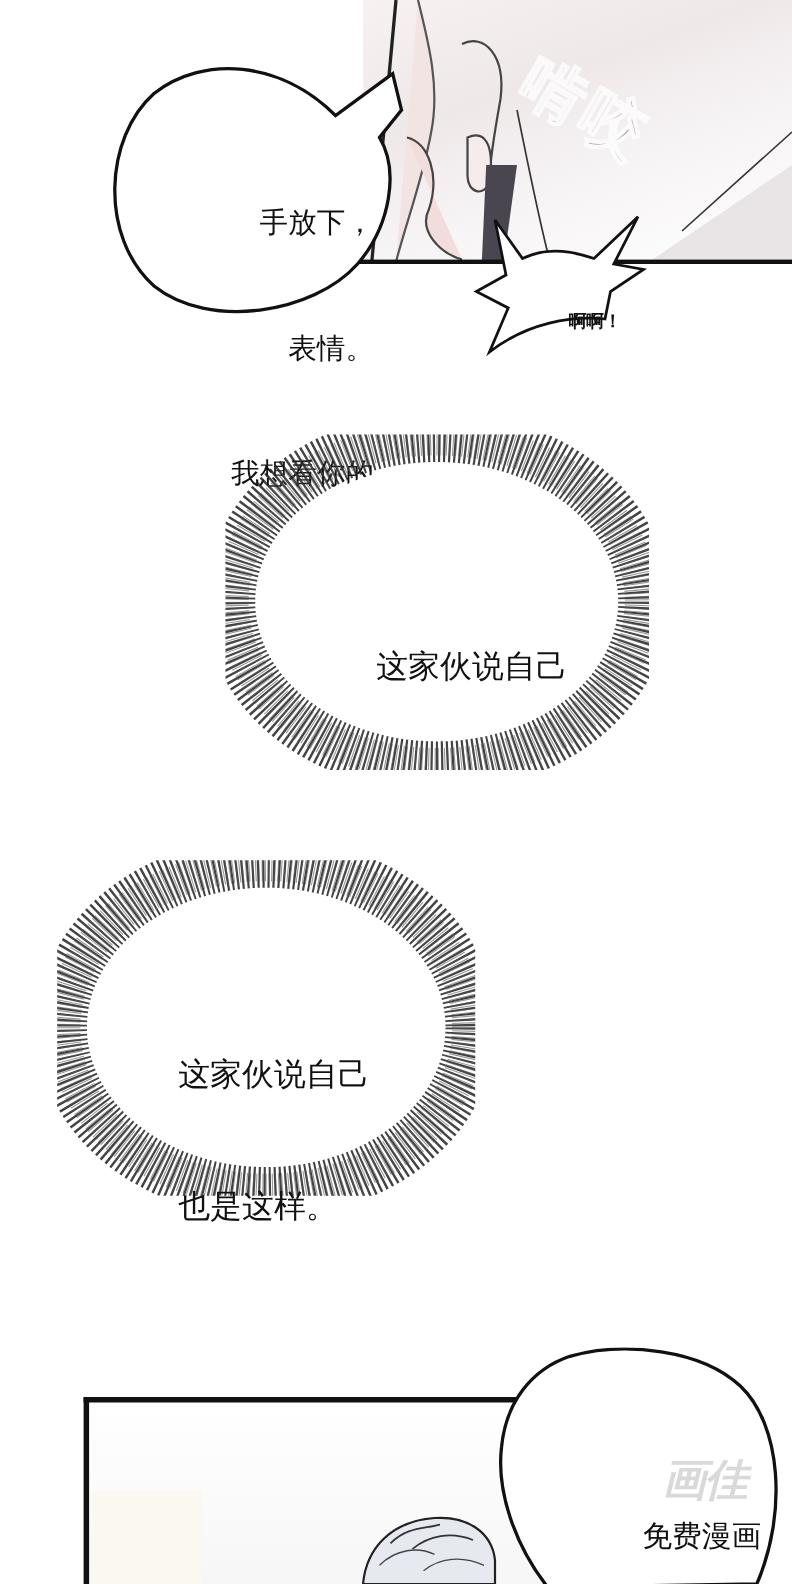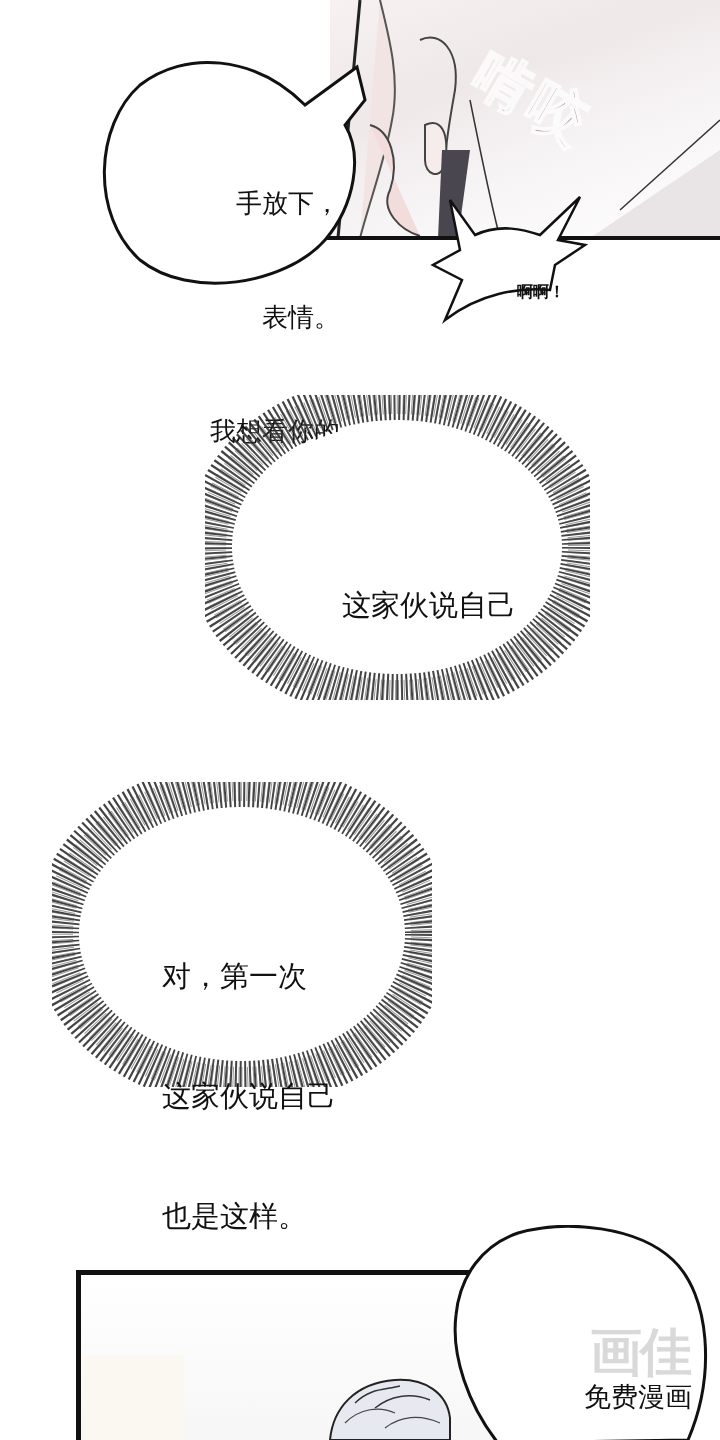--- a/index.html
+++ b/index.html
@@ -8,21 +8,21 @@
   .panel-top {
     left:330px; top:0; width:390px; height:238px; overflow:hidden;
     background:linear-gradient(160deg,#f7f1f1 0%,#efe8e9 35%,#f6f3f4 60%,#ffffff 100%);
   }
   .panel-top-border { left:318px; top:236px; width:402px; height:4px; background:#111; }
   .sfx { font-weight:bold; color:#8a7777; font-size:58px; transform:rotate(30deg); opacity:0.75; letter-spacing:4px; -webkit-text-stroke:2px #fff; }
   .bubble-text { font-size:26px; color:#111; line-height:38px; text-align:right; white-space:pre; }
   .ray-bubble-text { font-size:29px; color:#111; line-height:40px; text-align:center; white-space:pre; }
   .panel-bottom { left:76px; top:1270px; width:580px; height:180px; border:5px solid #111; border-bottom:none; background:linear-gradient(180deg,#ffffff 0%,#f6f6f6 100%); box-sizing:border-box; }
   .panel-bottom-inner { left:84px; top:1355px; width:100px; height:90px; background:#fbf8f2; }
-  .watermark-big { font-size:52px; font-weight:bold; color:rgba(210,210,210,0.85); letter-spacing:-2px; }
+  .watermark-big { font-size:40px; font-weight:bold; color:rgba(210,210,210,0.85); letter-spacing:-2px;font-style:italic; }
   .watermark-small { font-size:22px; color:rgba(200,200,200,0.95); letter-spacing:1px; }
 </style>
 </head>
 <body>
 
 <div class="abs panel-top">
   <svg width="390" height="238" viewBox="0 0 390 238">
     <path d="M30 0 L8 238" stroke="#222" stroke-width="3" fill="none"></path>
     <path d="M50 0 C60 40 70 80 62 120 C55 160 40 200 30 238" stroke="#555" stroke-width="2" fill="#f3e4e4"></path>
     <path d="M90 40 C110 30 130 50 125 90 C118 130 110 170 118 210" stroke="#444" stroke-width="2" fill="none"></path>
@@ -64,21 +64,20 @@
 <div class="abs ray-bubble-text" style="left:262px; top:505px; width:300px;">
   <div style="padding-left:34px;">这家伙说自己</div>
 </div>
 
 <svg class="abs" style="left:52px; top:782px;" width="380" height="305" viewBox="0 0 380 305">
   <ellipse cx="190" cy="152" rx="186" ry="150" fill="none" stroke="#222" stroke-width="46" stroke-dasharray="2 3" opacity="0.85"></ellipse>
   <ellipse cx="190" cy="152" rx="184" ry="148" fill="none" stroke="#555" stroke-width="30" stroke-dasharray="1 2" opacity="0.6"></ellipse>
   <ellipse cx="190" cy="152" rx="160" ry="124" fill="#fff"></ellipse>
 </svg>
 <div class="abs ray-bubble-text" style="left:140px; top:876px; width:220px; text-align:left; padding-left:22px;">
-  <div>对，第一次</div>
   <div>这家伙说自己</div>
   <div>也是这样。</div>
 </div>
 
 <div class="abs panel-bottom"></div>
 <div class="abs panel-bottom-inner"></div>
 <svg class="abs" style="left:325px; top:1378px;" width="130" height="62" viewBox="0 0 130 62">
   <path d="M5 62 C8 30 30 5 70 2 C100 0 122 15 125 40 L125 62 Z" fill="#e7e9f0" stroke="#222" stroke-width="2"></path>
   <path d="M30 25 C45 10 60 12 75 8" stroke="#333" stroke-width="1.5" fill="none"></path>
   <path d="M50 30 C65 18 85 14 105 22" stroke="#333" stroke-width="1.5" fill="none"></path>

